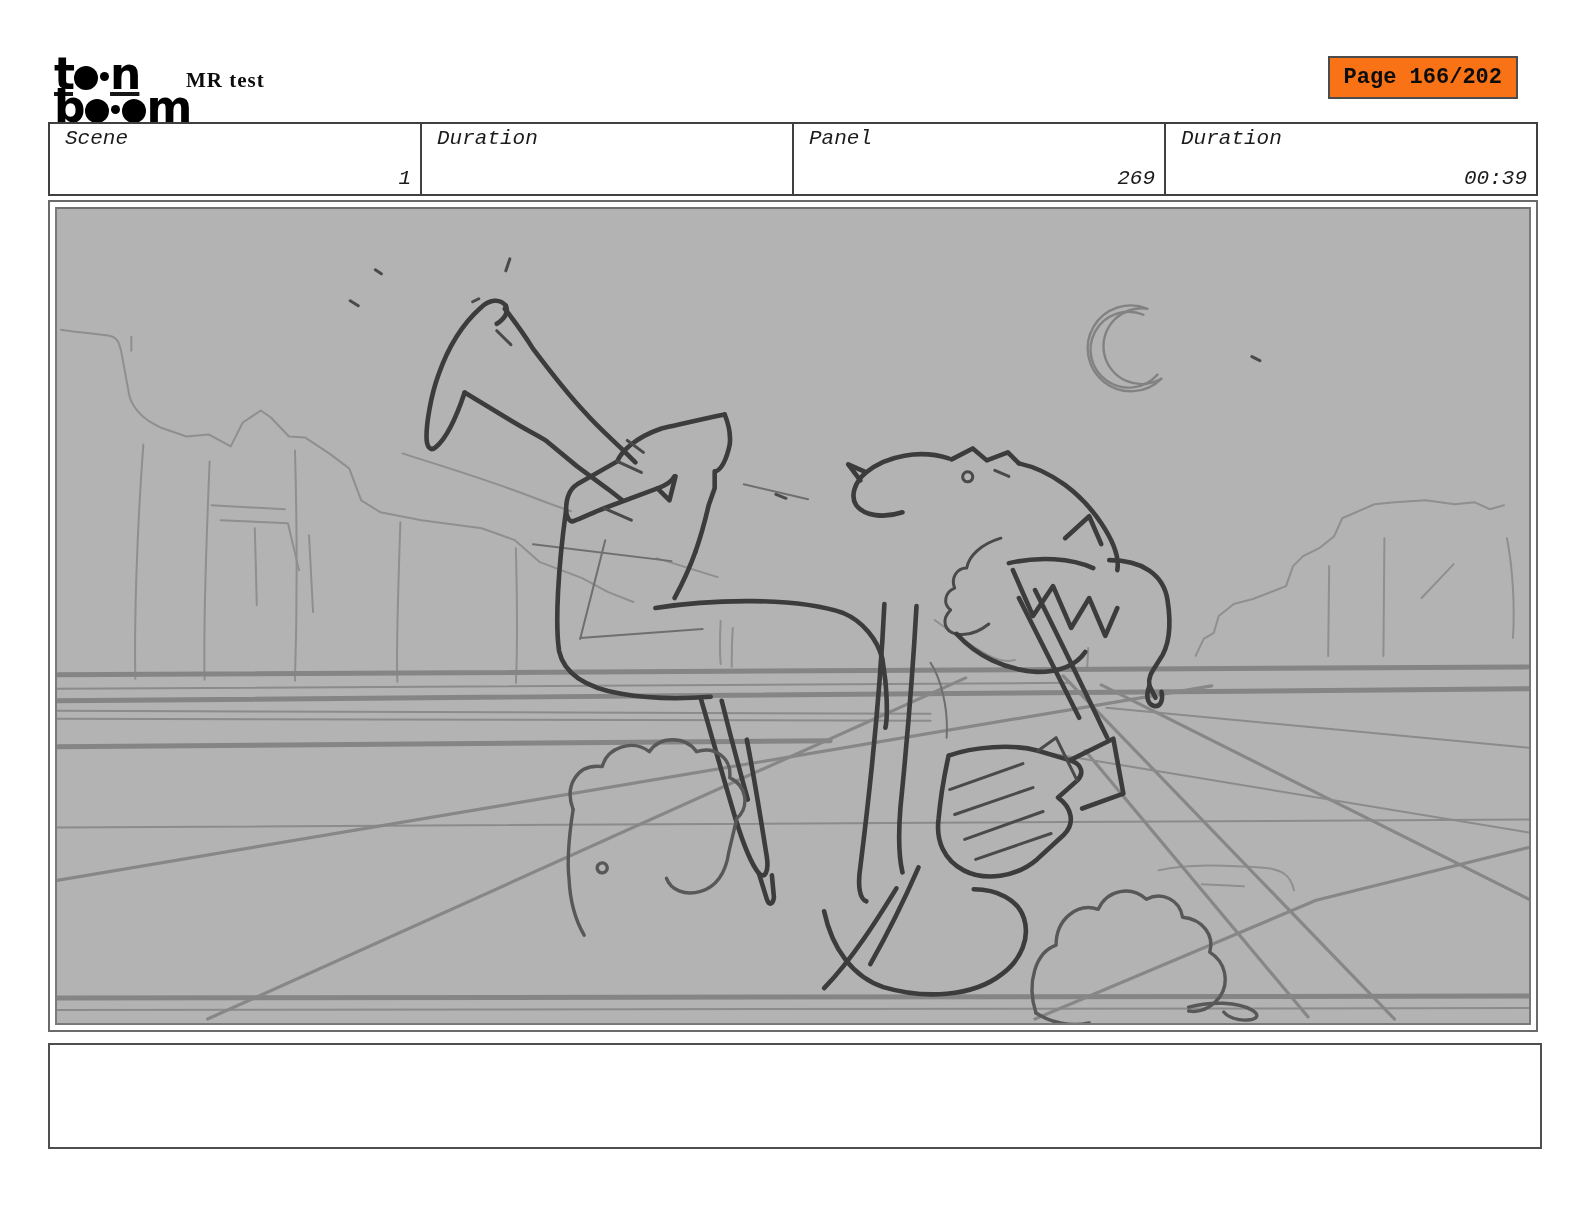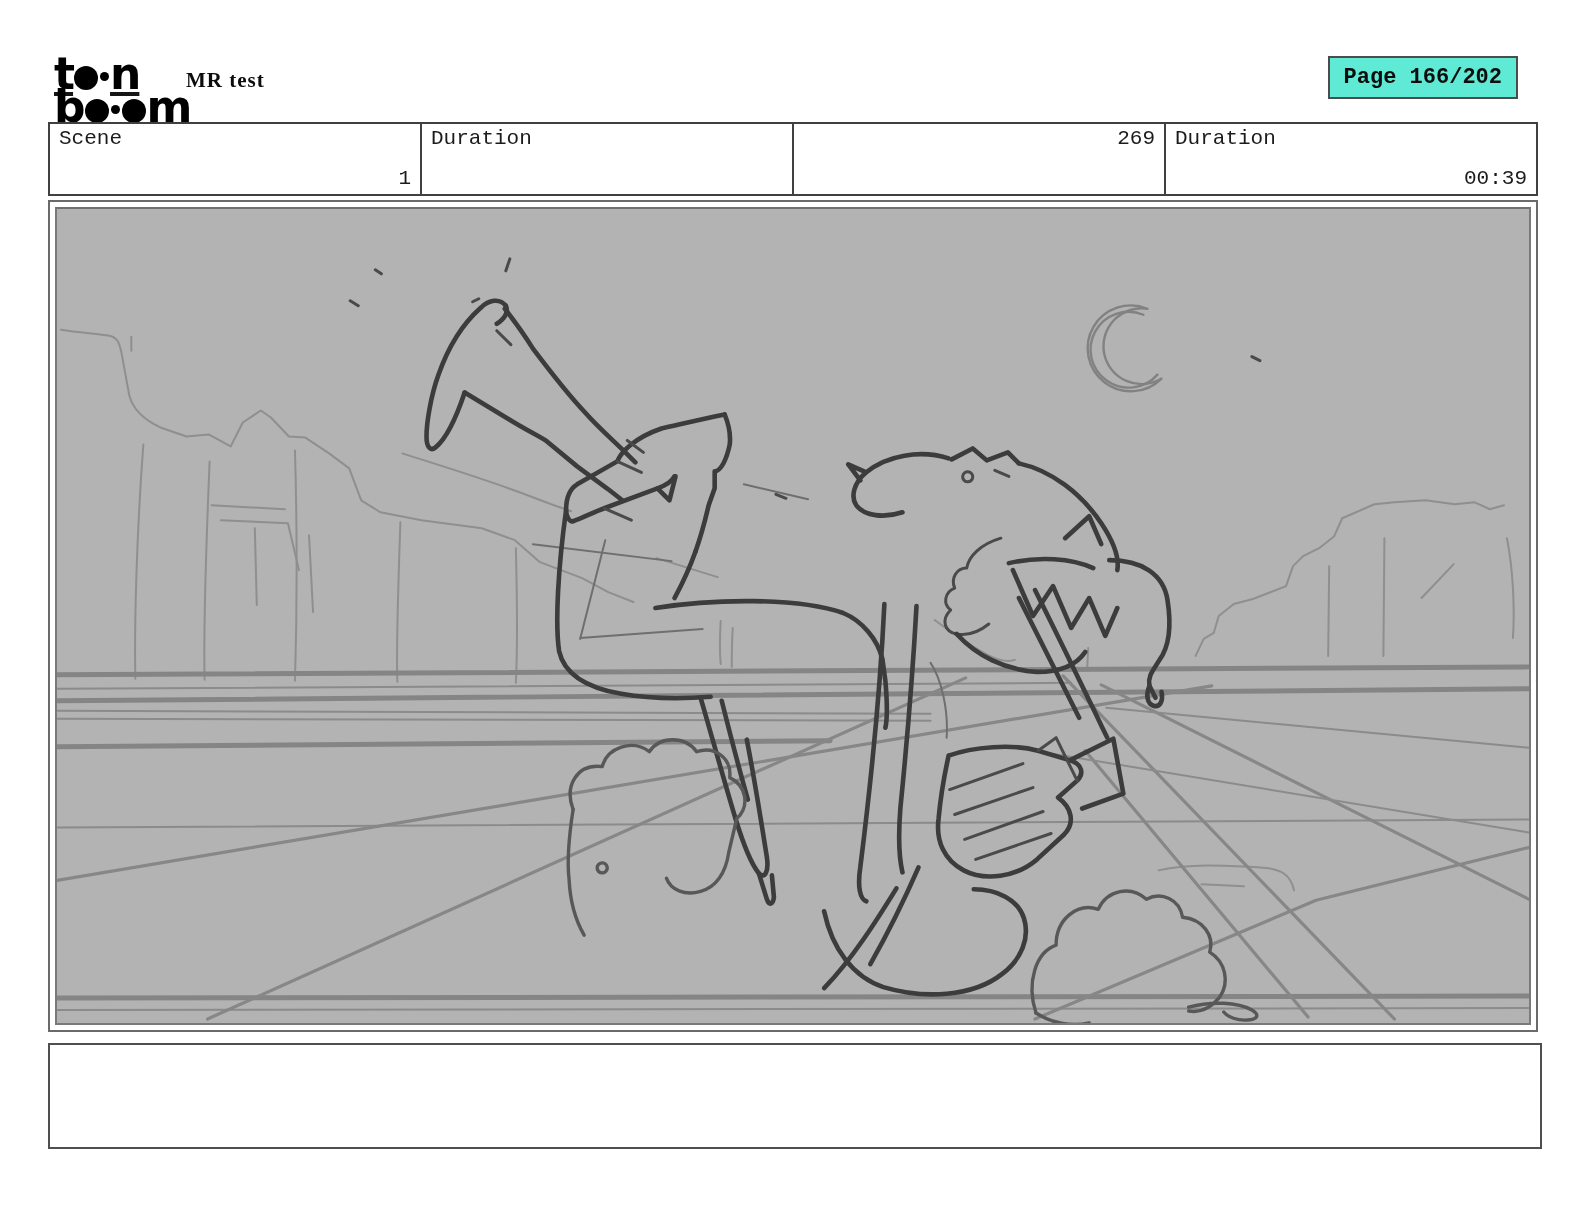--- a/index.html
+++ b/index.html
@@ -18,29 +18,29 @@
     background:#000; vertical-align:-1px; margin:0 1px; }
   .logo .mdot { display:inline-block; width:9px; height:9px; border-radius:50%;
     background:#000; vertical-align:8px; margin:0 1px; }
   .doc-title {
     position:absolute; left:186px; top:68px; font-size:21px; font-weight:bold;
     letter-spacing:1px; color:#0d0d0d;font-family:Liberation Serif, serif;
   }
   .page-box {
     position:absolute; right:66px; top:56px; border:2px solid #4c4c4c;
     padding:7px 14px; font-size:22px; font-weight:bold; color:#0d0d0d;
-    background:#5eead4;
+    background:#f97316;
   }
   
   .info-table {
     position:absolute; left:48px; top:122px; width:1490px; height:74px;
     display:flex; border:2px solid #404040; background:#fff;
   }
   .cell { flex:1; display:flex; flex-direction:column; justify-content:space-between;
-    padding:3px 9px 4px 9px; border-left:2px solid #404040; }
+    padding:3px 9px 4px 15px; border-left:2px solid #404040;font-style:italic; }
   .cell:first-child { border-left:none; }
   .cell-label { font-size:21px; text-align:left; color:#1b1b1b; }
   .cell-value { font-size:21px; text-align:right; color:#1b1b1b; }
   
   .panel-frame {
     position:absolute; left:48px; top:200px; width:1490px; height:832px;
     border:2px solid #6a6a6a; background:#ffffff; padding:5px;
   }
   .panel-img {
     width:100%; height:100%; background:#b3b3b3; border:2px solid #7a7a7a;
@@ -79,20 +79,21 @@
 
 <div class="info-table">
   <div class="cell">
     <div class="cell-label">Scene</div>
     <div class="cell-value">1</div>
   </div>
   <div class="cell">
     <div class="cell-label">Duration</div>
   </div>
   <div class="cell">
+    <div class="cell-label">Panel</div>
     <div class="cell-value">269</div>
   </div>
   <div class="cell">
     <div class="cell-label">Duration</div>
     <div class="cell-value">00:39</div>
   </div>
 </div>
 
 <div class="panel-frame">
   <div class="panel-img">

